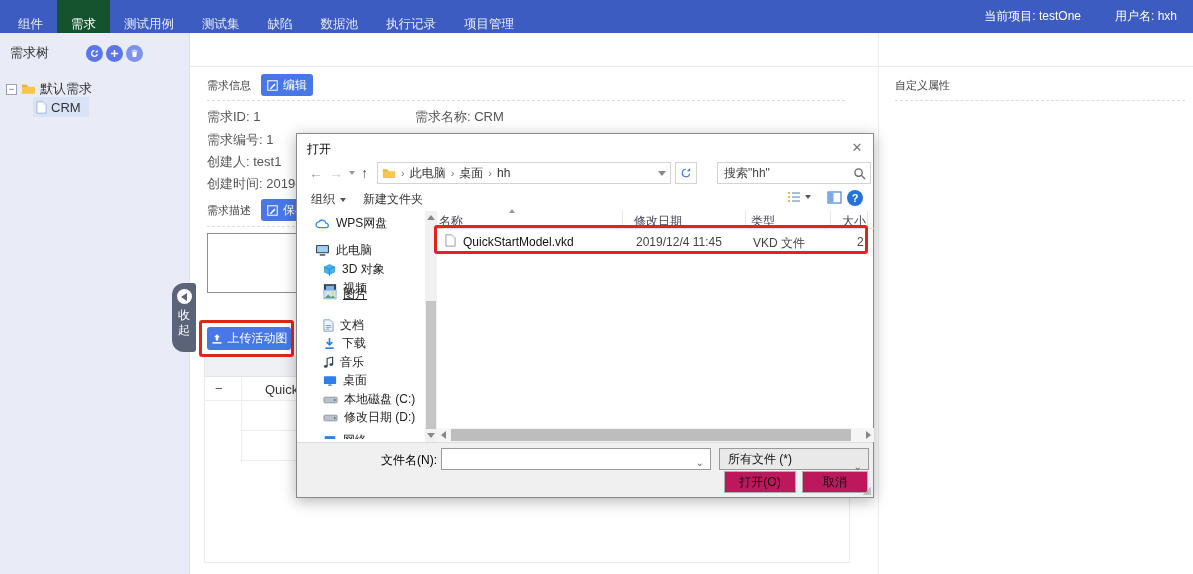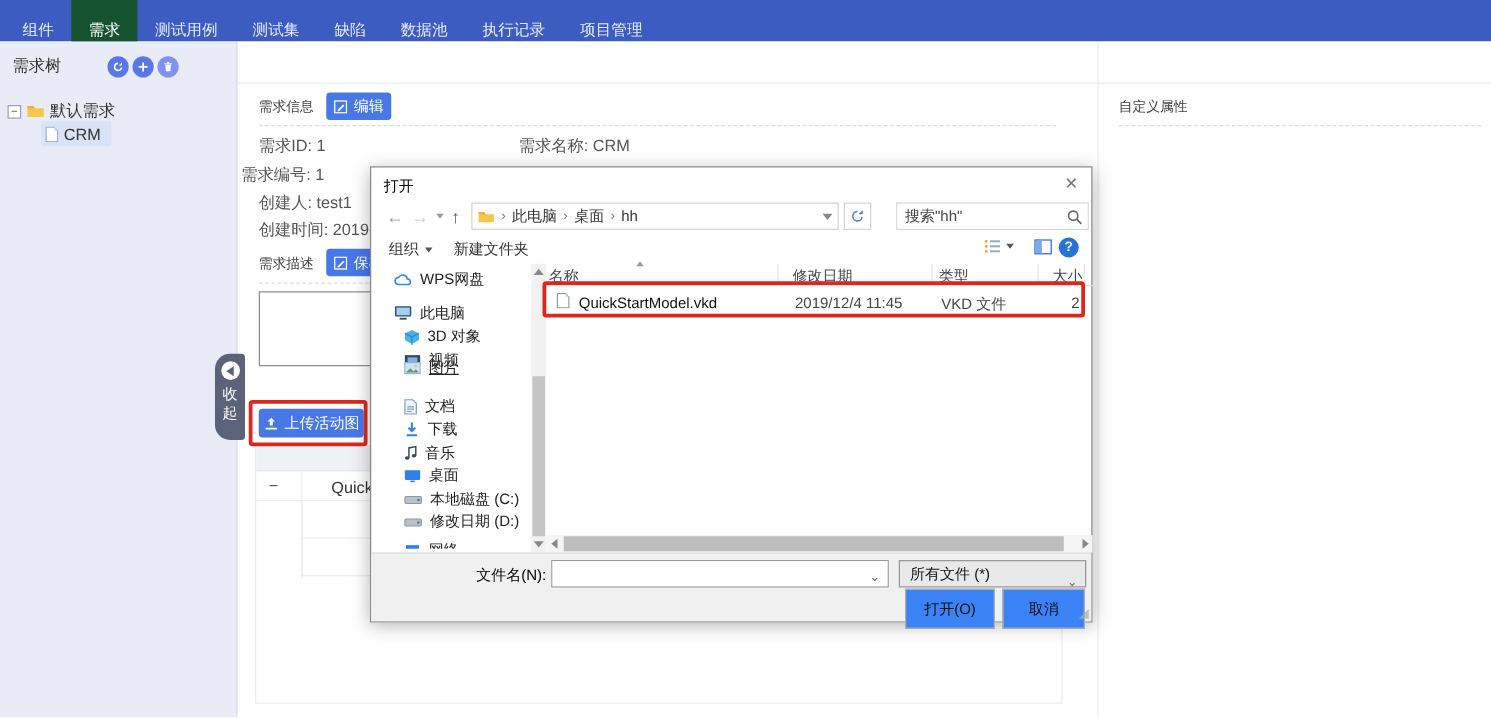--- a/index.html
+++ b/index.html
@@ -109,21 +109,21 @@
   .hscroll .thumb { position:absolute; left:14px; top:1px; width:400px; height:12px; background:#bdbdbd; }
   .tri-l { width:0; height:0; border-top:4px solid transparent; border-bottom:4px solid transparent; border-right:5px solid #888; position:absolute; left:4px; top:3px; }
   .tri-r { width:0; height:0; border-top:4px solid transparent; border-bottom:4px solid transparent; border-left:5px solid #888; position:absolute; right:3px; top:3px; }
 
   .dlg-bottom { position:absolute; left:0; bottom:0; width:100%; height:55px; background:#f0f0f0; border-top:1px solid #ddd; }
   .fn-label { position:absolute; left:58px; top:9px; font-size:12px; color:#000; width:82px; text-align:right; }
   .fn-input { position:absolute; left:144px; top:5px; width:270px; height:22px; border:1px solid #999; background:#fff; }
   .fn-input input { width:100%; height:100%; border:none; outline:none; padding:0 20px 0 6px; font-family:inherit; font-size:12px; }
   .fn-dd { position:absolute; right:6px; top:8px; color:#666; font-size:10px; }
   .filter-sel { position:absolute; left:422px; top:5px; width:150px; height:22px; border:1px solid #999; background:#e9e9e9; font-size:12px; color:#111; line-height:20px; padding-left:8px; cursor:pointer; }
-  .win-btn { position:absolute; top:28px; height:32px; background:#3b82f6; border:1px solid #adadad; font-size:12px; color:#111; text-align:center; line-height:20px; cursor:pointer; font-family:inherit; }
+  .win-btn { position:absolute; top:28px; height:22px; background:#be185d; border:1px solid #adadad; font-size:12px; color:#111; text-align:center; line-height:20px; cursor:pointer; font-family:inherit; }
   .open-btn { left:427px; width:72px; }
   .cancel-btn { left:505px; width:66px; }
   .grip { position:absolute; right:2px; bottom:2px; width:8px; height:8px; background:
     linear-gradient(135deg, transparent 50%, #aaa 50%); opacity:.7; }
 
   .redbox2 { left:434px; top:225px; width:434px; height:29px; z-index:12; }
 </style>
 </head>
 <body>
 
@@ -131,20 +131,24 @@
 
   <div class="abs nav">
     <div class="nav-item">组件</div>
     <div class="nav-item active">需求</div>
     <div class="nav-item">测试用例</div>
     <div class="nav-item">测试集</div>
     <div class="nav-item">缺陷</div>
     <div class="nav-item">数据池</div>
     <div class="nav-item">执行记录</div>
     <div class="nav-item">项目管理</div>
+    <div class="nav-right">
+      <span>当前项目: testOne</span>
+      <span>用户名: hxh</span>
+    </div>
   </div>
 
   <div class="abs sidebar">
     <div class="tree-title">需求树</div>
     <div class="tree-btns">
       <div class="cbtn">
         <svg width="9" height="9" viewBox="0 0 16 16">
             <path d="M8 3a5 5 0 1 0 4.9 6" fill="none" stroke="#fff" stroke-width="2.2"></path>
             <path d="M13.5 1.5v4.5H9z" fill="#fff"></path>
           </svg>
@@ -186,21 +190,21 @@
     <svg width="11" height="11" viewBox="0 0 14 14">
         <rect x="1" y="1" width="12" height="12" fill="none" stroke="#fff" stroke-width="1.3"></rect>
         <path d="M4 10.2L9.6 4.6l1.3 1.3L5.3 11.5H4z" fill="#fff"></path>
       </svg>
     <span>编辑</span>
   </button>
   <div class="abs dashed" style="left:207px; top:100px; width:638px;"></div>
 
   <div class="abs field" style="left:207px; top:108px;">需求ID: 1</div>
   <div class="abs field" style="left:415px; top:108px;">需求名称: CRM</div>
-  <div class="abs field" style="left:193px; top:131px;text-align:center;">需求编号: 1</div>
+  <div class="abs field" style="left:207px; top:131px;text-align:center;">需求编号: 1</div>
   <div class="abs field" style="left:207px; top:153px;">创建人: test1</div>
   <div class="abs field" style="left:207px; top:175px;">创建时间: 2019-1</div>
 
   <div class="abs sec-title" style="left:207px; top:203px;">需求描述</div>
   <button class="abs blue-btn" style="left:261px; top:199px; width:52px; height:22px;">
     <svg width="11" height="11" viewBox="0 0 14 14">
         <rect x="1" y="1" width="12" height="12" fill="none" stroke="#fff" stroke-width="1.3"></rect>
         <path d="M4 10.2L9.6 4.6l1.3 1.3L5.3 11.5H4z" fill="#fff"></path>
       </svg>
     <span>保存</span>

